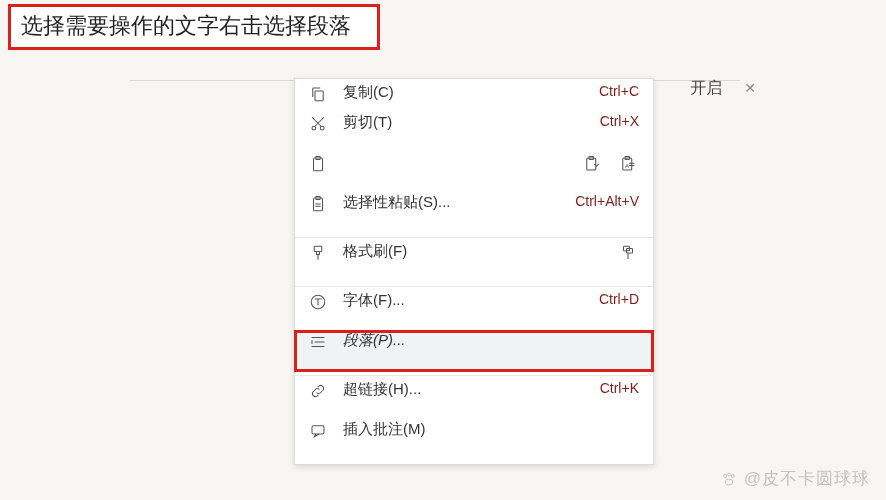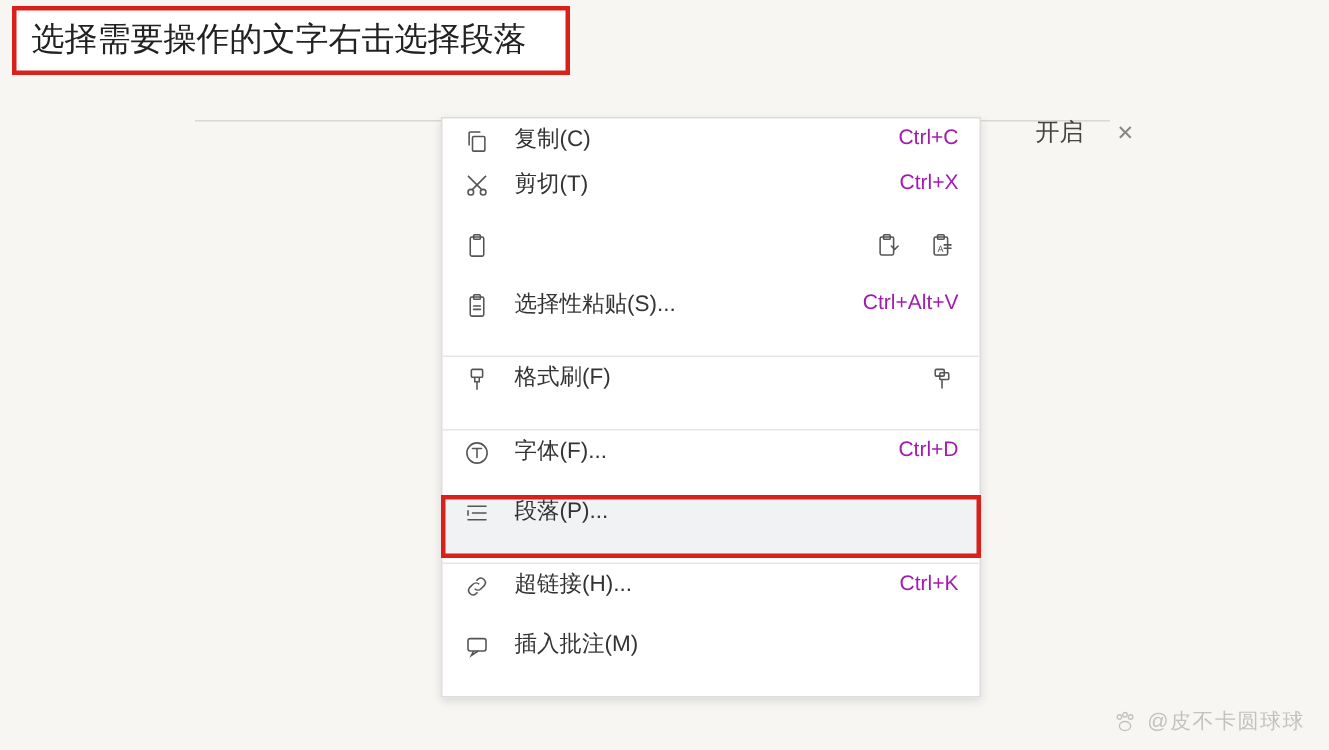--- a/index.html
+++ b/index.html
@@ -53,61 +53,61 @@
     font-size: 15px;
     color: #333;
   }
   .ctx-item {
     display: flex;
     align-items: flex-start;
     height: 40px;
     padding: 0 14px 0 12px;
     cursor: pointer;
   }
-  .ctx-item.highlighted { background: #f1f2f4; }
+  .ctx-item.highlighted { background: #f1f2f4; font-style: italic; }
   .ctx-item.framed {
     outline: 3px solid #d9211b;
     outline-offset: -2px;
   }
   .ctx-icon {
     width: 22px;
     height: 22px;
     display: flex;
     align-items: center;
     justify-content: center;
     color: #555;
     flex-shrink: 0;
   }
   .ctx-icon svg { width: 18px; height: 18px; stroke: #555; fill: none; stroke-width: 1.4; }
   .ctx-label {
     margin-left: 14px;
     flex: 1;
     white-space: nowrap;
   }
   .ctx-shortcut {
-    color: #a21caf;
+    color: #7f1d1d;
     font-size: 14px;
     margin-left: auto;
   }
   .ctx-trailing {
     display: flex;
     gap: 14px;
     margin-left: auto;
   }
   .ctx-trailing .ctx-icon { color: #666; }
   .ctx-sep {
     height: 1px;
     margin: 4px 0;
     background: #e6e6e6;
   }
   .watermark {
     position: absolute;
     right: 16px;
     bottom: 10px;
-    font-size: 14px;
+    font-size: 17px;
     color: #b9b9b9;
     letter-spacing: 1px;
     display: flex;
     align-items: center;
     gap: 6px;
     opacity: .85;
     margin-top: 27px;
   }
   .paw {
     width: 18px; height: 18px; stroke:#b9b9b9; fill:none; stroke-width:1.2;

